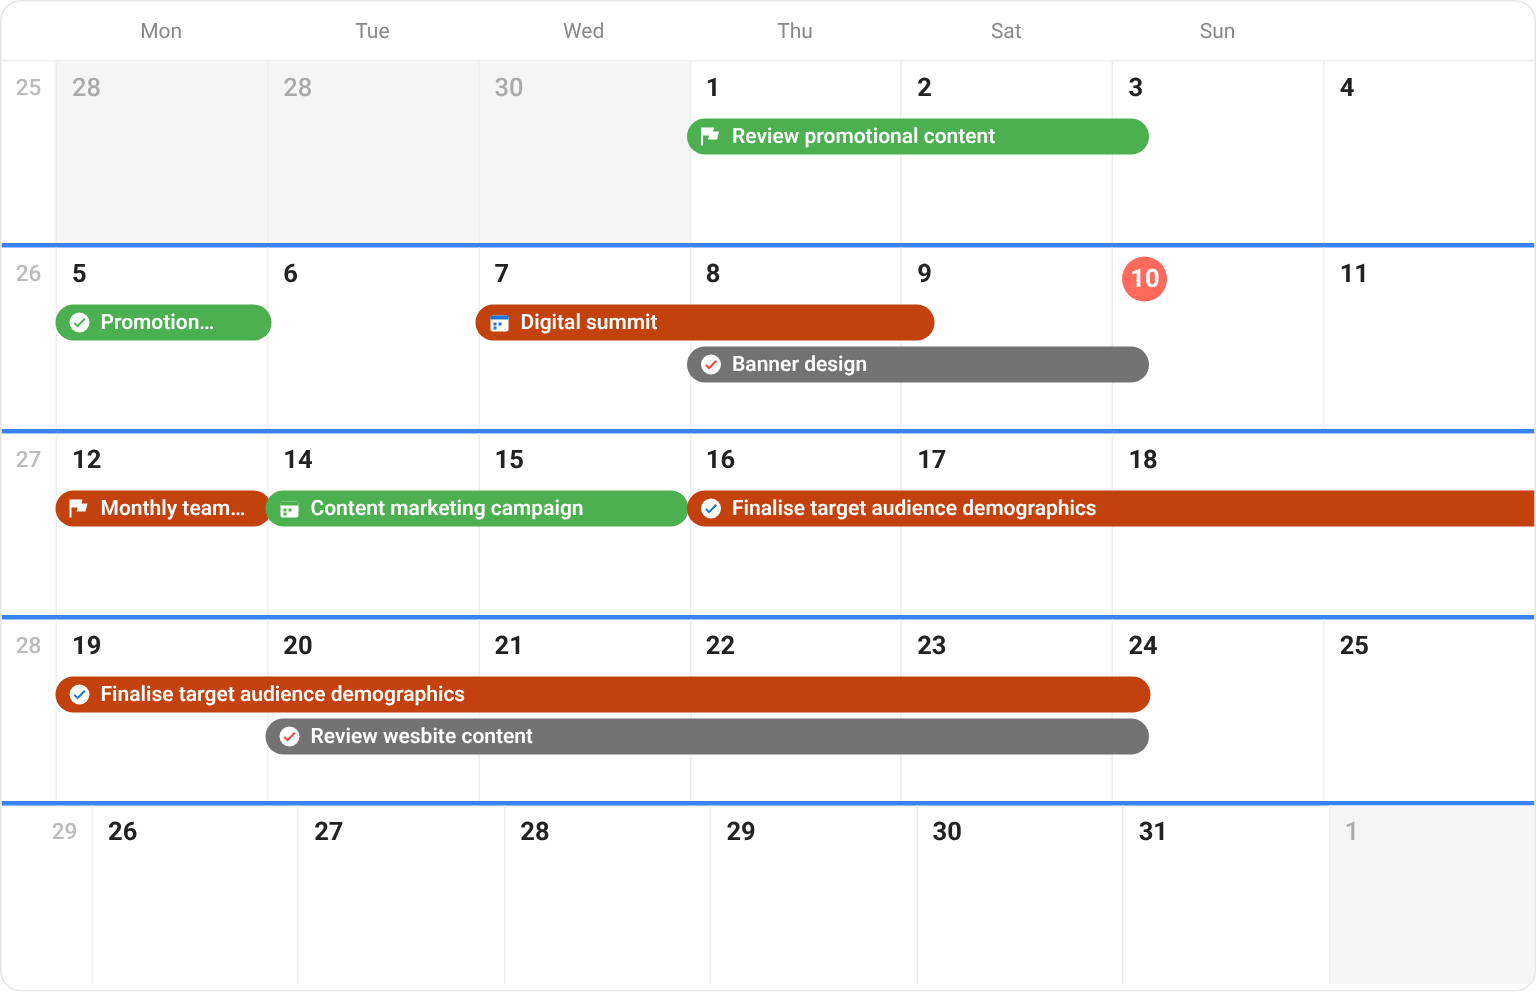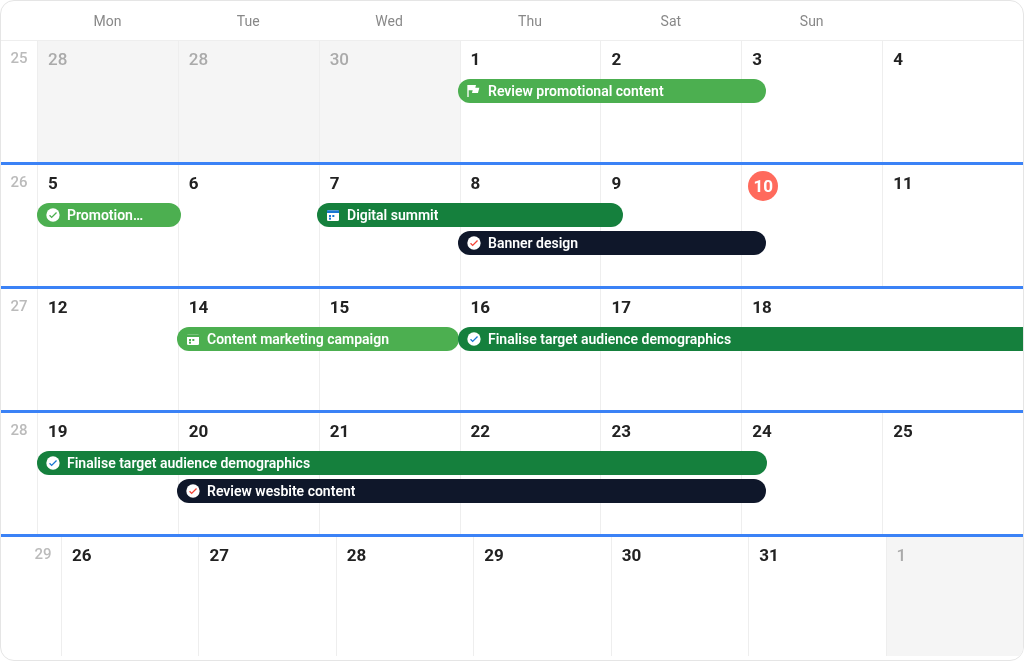--- a/index.html
+++ b/index.html
@@ -99,22 +99,22 @@
       padding-left: 8px;
       white-space: nowrap;
       text-overflow: ellipsis;
       overflow: hidden;
       pointer-events: auto;
       cursor: pointer;
     }
     .event.rounded-both { border-radius: 13px; }
     .event.rounded-left { border-radius: 13px 0 0 13px; }
     .event.green { background: #4caf50; }
-    .event.blue  { background: #15803d; }
-    .event.red   { background: #0f172a; }
+    .event.blue  { background: #c2410c; }
+    .event.red   { background: #737373; }
     .event .icon {
       display: inline-flex;
       width: 16px;
       height: 16px;
       margin-right: 6px;
       flex-shrink: 0;
       align-items: center;
       justify-content: center;
     }
     .event .icon svg { width: 16px; height: 16px; fill: #fff; }
@@ -238,20 +238,28 @@
     <div class="day-cell">
         <div class="day-num">16</div>
       </div>
     <div class="day-cell">
         <div class="day-num">17</div>
       </div>
     <div class="day-cell">
         <div class="day-num">18</div>
       </div>
     <div class="events-layer">
+      <div class="event blue rounded-both" style="left:0%;width:14.6%;top:38px;">
+        <span class="icon">
+            <svg viewBox="0 0 24 24">
+              <path d="M4 3h11l-1 4h6l-2 8h-9l1-4H4v10H2V3h2z"></path>
+            </svg>
+          </span>
+        <span class="event-label">Monthly team…</span>
+      </div>
       <div class="event green rounded-both" style="left:14.2%;width:28.6%;top:38px;">
         <span class="icon">
             <svg viewBox="0 0 24 24">
               <rect x="3" y="5" width="18" height="16" rx="2" fill="#fff"></rect>
               <rect x="3" y="5" width="18" height="4" fill="#4caf50"></rect>
               <rect x="6" y="12" width="3" height="3" fill="#4caf50"></rect>
               <rect x="11" y="12" width="3" height="3" fill="#4caf50"></rect>
               <rect x="6" y="16" width="3" height="3" fill="#4caf50"></rect>
             </svg>
           </span>

